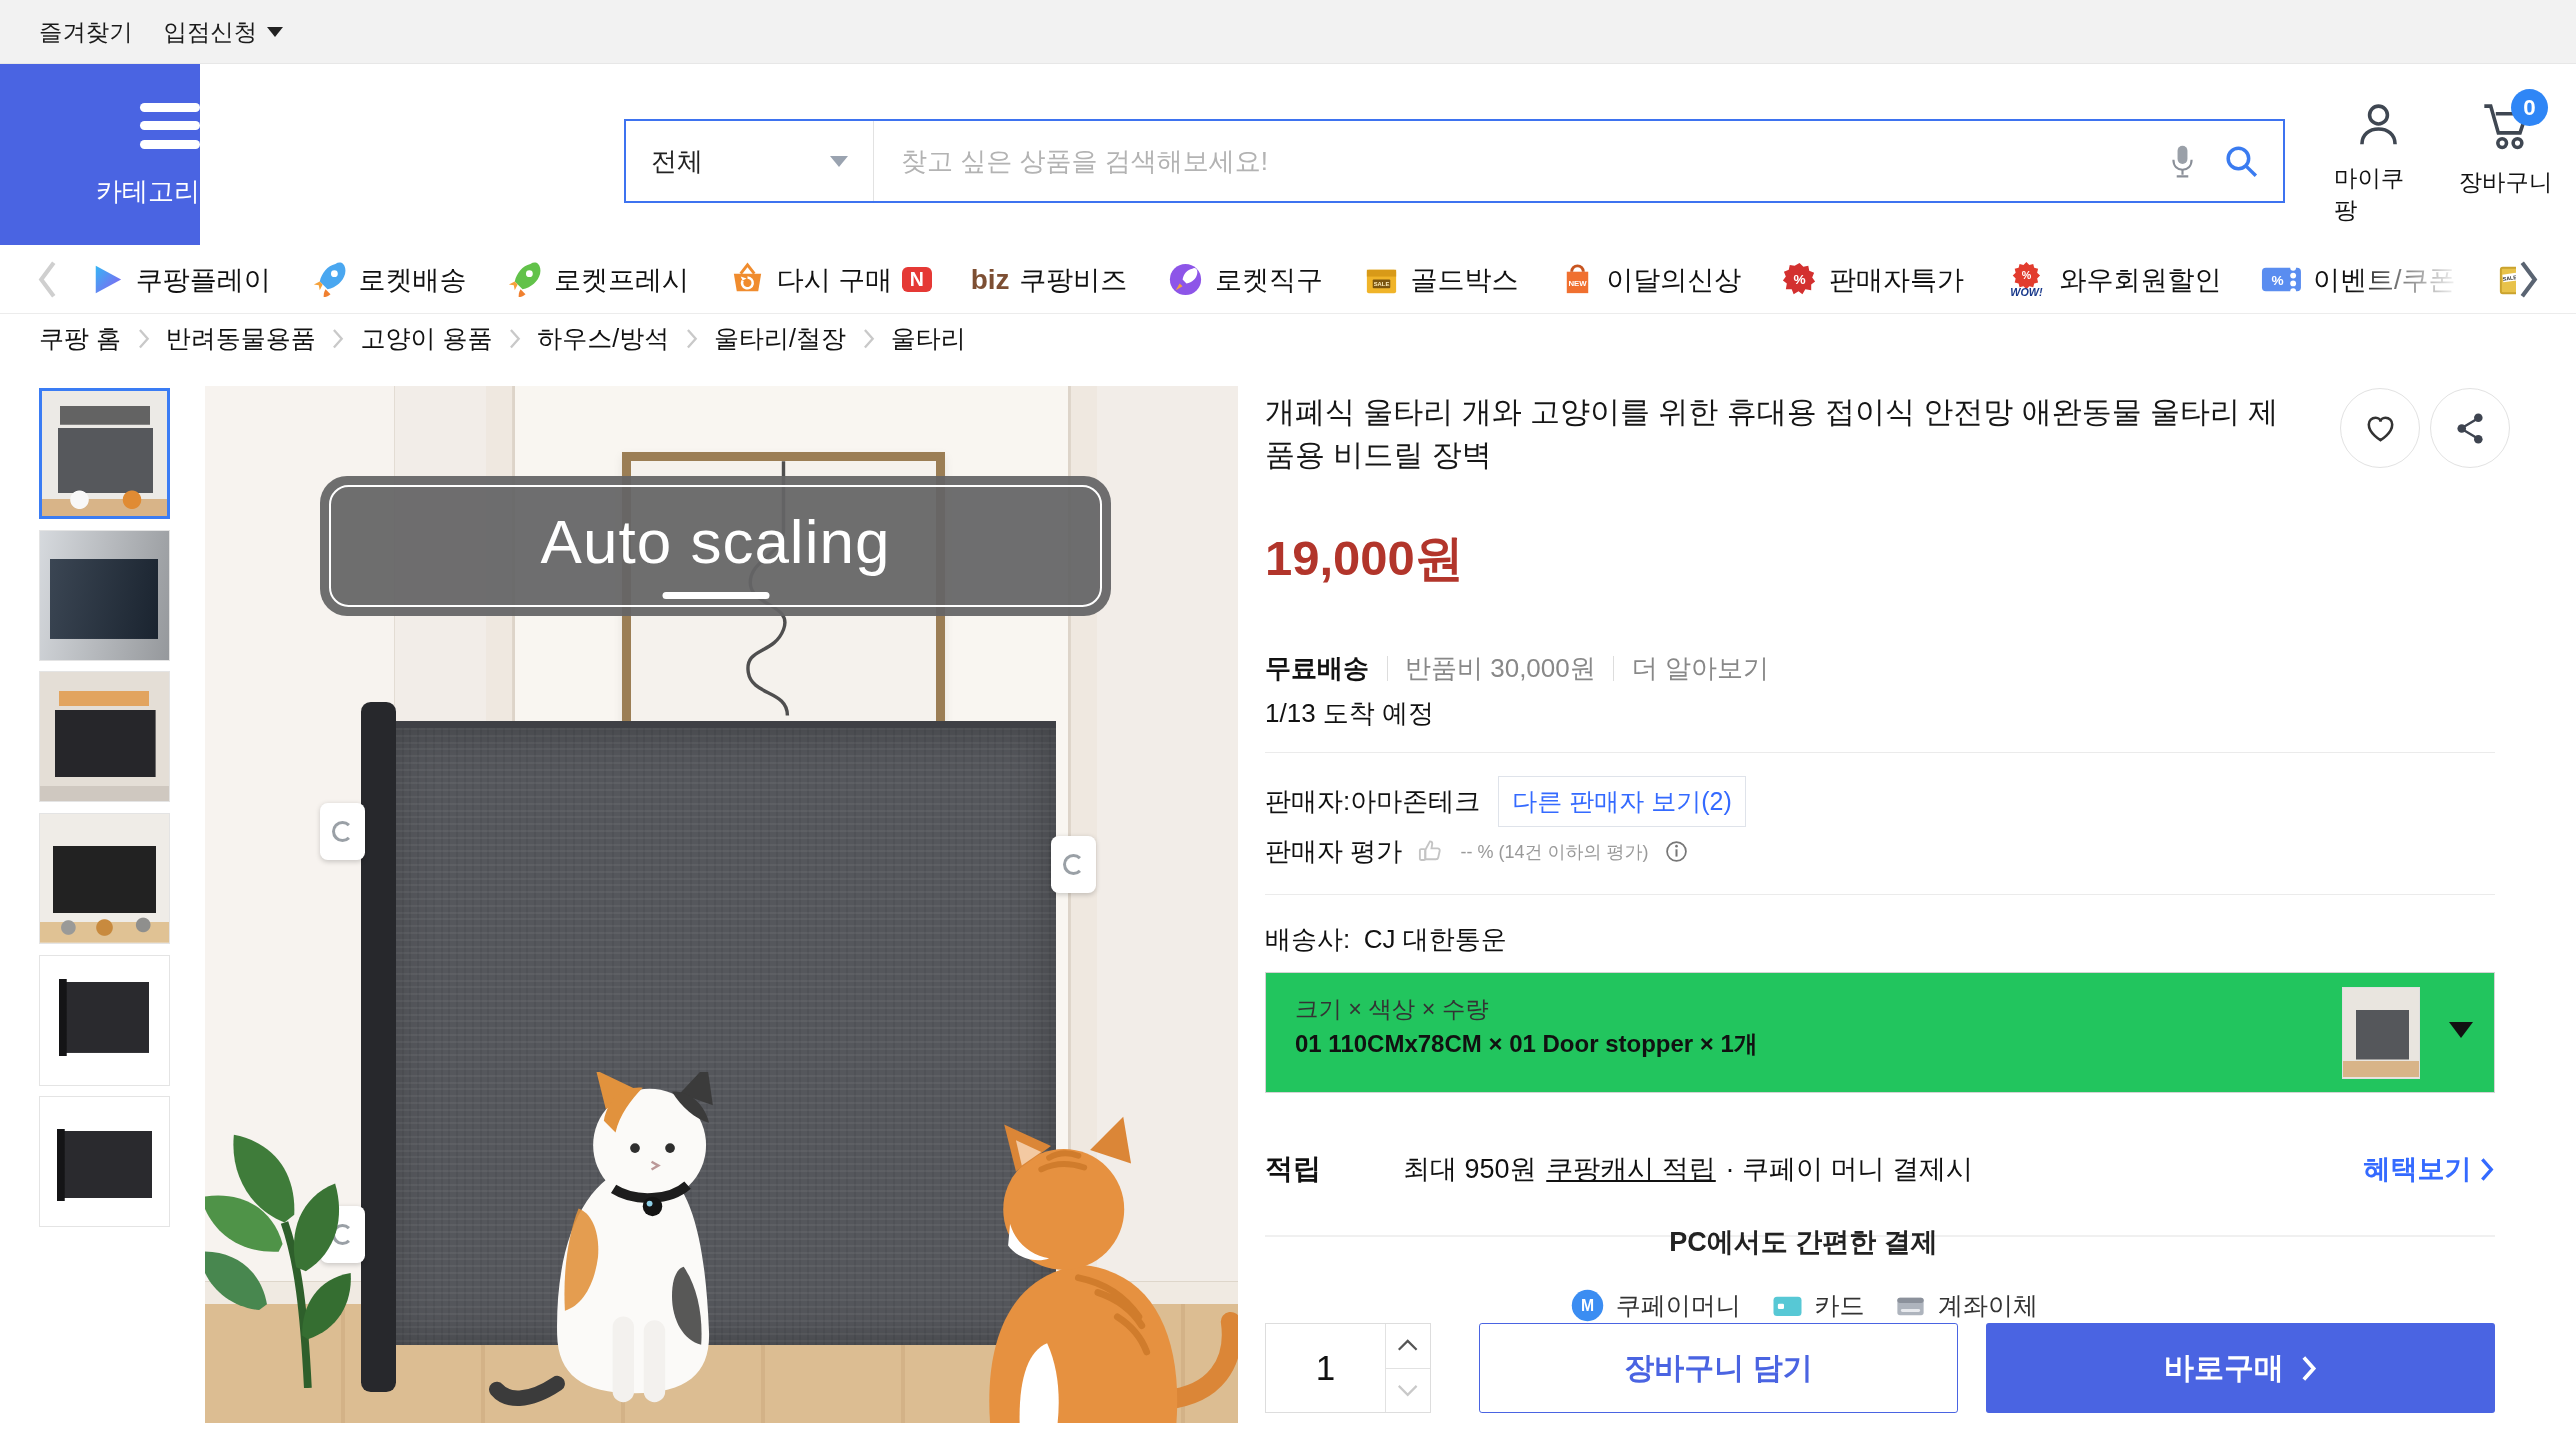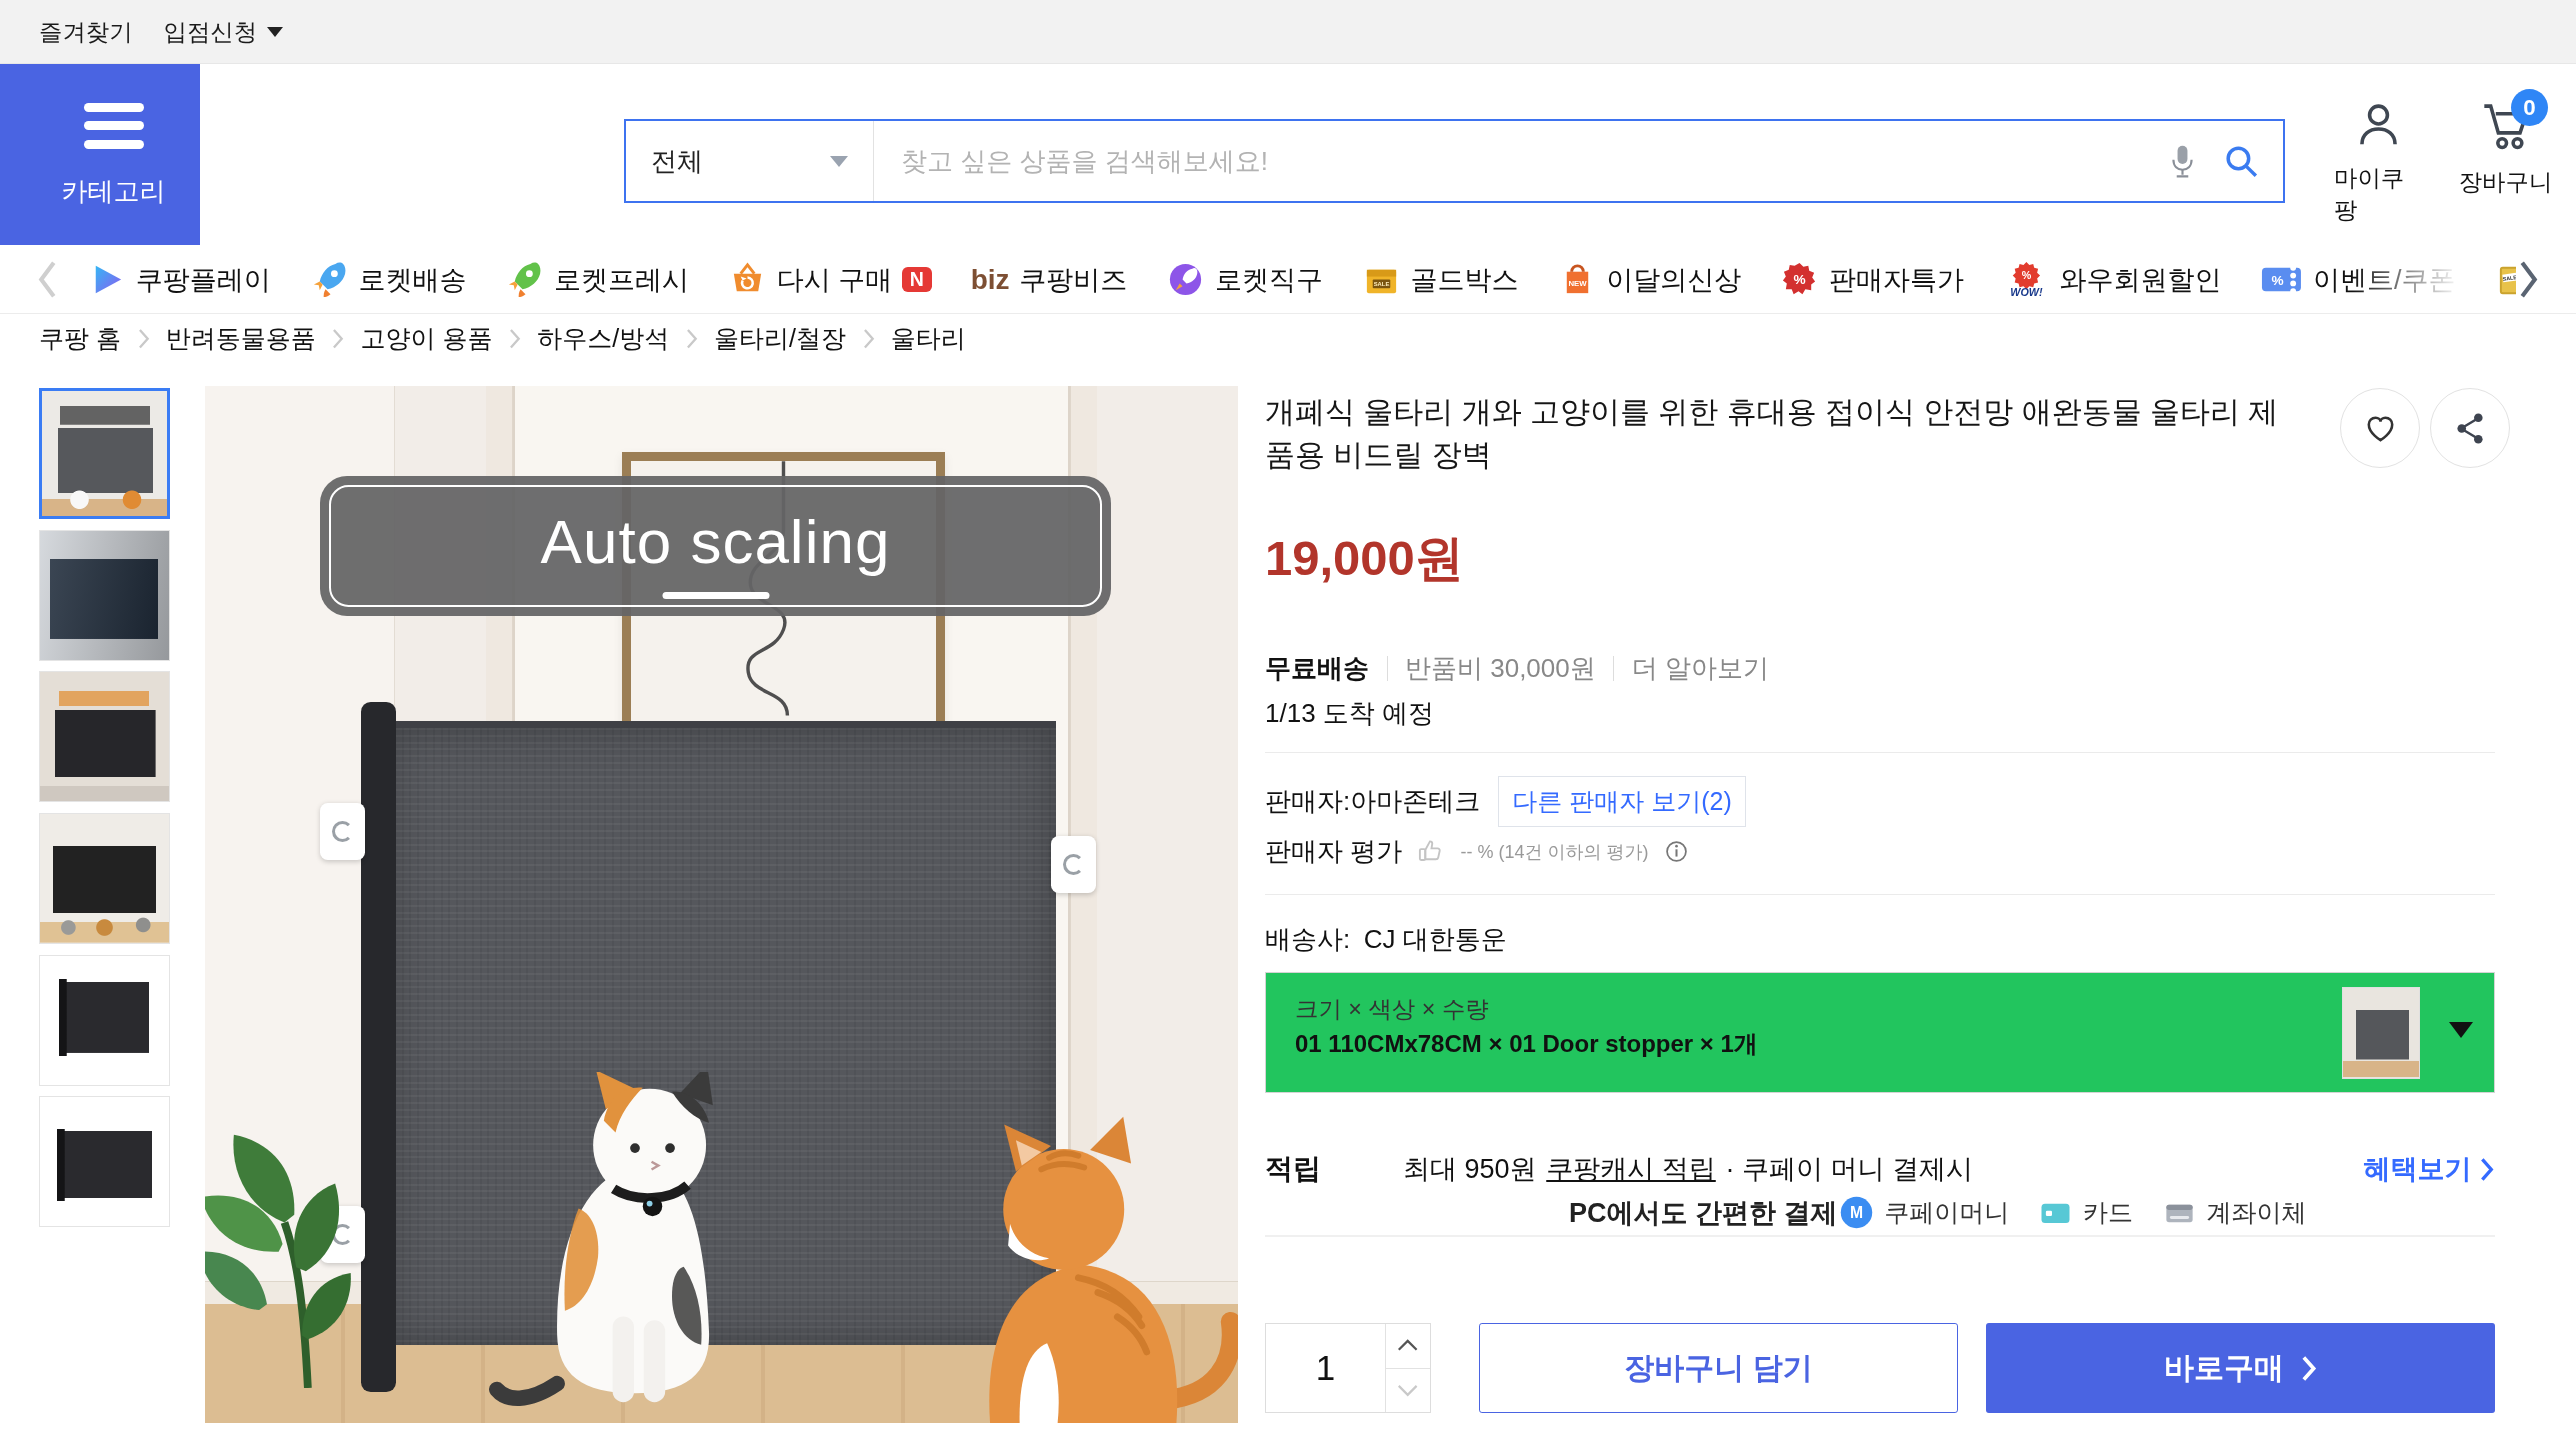--- a/index.html
+++ b/index.html
@@ -10,21 +10,21 @@
   .page{position:relative;width:2576px;height:1440px;background:#fff;overflow:hidden;}
 
   
   .topbar{position:absolute;left:0;top:0;width:100%;height:64px;background:#f2f2f2;border-bottom:1px solid #e7e7e7;display:flex;align-items:center;justify-content:space-between;padding:0 39px;font-size:23.4px;color:#1a1a1a;}
   .topbar-left,.topbar-right{display:flex;align-items:center;gap:31px;}
   .tb-link{cursor:pointer;display:flex;align-items:center;gap:9.7px;}
   .caret-down{width:0;height:0;border-left:8.8px solid transparent;border-right:8.8px solid transparent;border-top:10.7px solid #222;}
 
   
   .header{position:absolute;left:0;top:64px;width:100%;height:181px;background:#fff;}
-  .cat-block{position:absolute;left:0;top:0;width:200px;height:181px;background:var(--blue);display:flex;flex-direction:column;align-items:center;cursor:pointer;padding-left:27px;}
+  .cat-block{position:absolute;left:0;top:0;width:200px;height:181px;background:var(--blue);display:flex;flex-direction:column;align-items:flex-end;cursor:pointer;padding-left:27px;}
   .hamburger{margin-top:39px;display:flex;flex-direction:column;gap:9.7px;}
   .hamburger i{display:block;width:60px;height:8.8px;border-radius:4.9px;background:#fff;}
   .cat-label{margin-top:25px;color:#fff;font-size:26px;}
   .logo{position:absolute;left:269px;top:27px;font-size:90px;font-weight:bold;letter-spacing:-2.9px;cursor:pointer;line-height:1;}
   .searchbar{position:absolute;left:624px;top:55px;width:1661px;height:84px;border:2.9px solid var(--searchblue);background:#fff;display:flex;align-items:center;}
   .search-scope{width:248px;height:100%;display:flex;align-items:center;justify-content:space-between;padding:0 25px;cursor:pointer;font-size:26px;color:#222;border-right:1px solid #e2e2e2;}
   .scope-caret{width:0;height:0;border-left:9.7px solid transparent;border-right:9.7px solid transparent;border-top:11.7px solid #9aa3b0;}
   .search-input{flex:1;height:100%;border:none;outline:none;font-size:26px;padding:0 27px;color:#222;}
   .search-input::placeholder{color:#b3b3b3;}
   .sb-ico{display:flex;align-items:center;margin-right:21.4px;cursor:pointer;}
@@ -107,21 +107,21 @@
   .option-box{left:1265px;top:972px;width:1230px;height:121px;border:1.9px solid #d4d4d4;background:#22c55e;cursor:pointer;}
   .opt-label{position:absolute;left:29px;top:19.5px;font-size:23.4px;color:#333;}
   .opt-value{position:absolute;left:29px;top:55px;font-size:24px;font-weight:bold;color:#111;}
   .opt-thumb{position:absolute;right:74px;top:13.6px;width:78px;height:92px;border:1px solid #e0e0e0;background-image:linear-gradient(#55575b,#55575b),linear-gradient(#d8b488,#d8b488);background-size:70% 55%,100% 18%;background-position:55% 55%,0 100%;background-repeat:no-repeat;background-color:#e9e5df;}
   .opt-caret{position:absolute;right:21.4px;top:49px;width:0;height:0;border-left:12.7px solid transparent;border-right:12.7px solid transparent;border-top:16.6px solid #111;}
   .reward-row{left:1265px;top:1150px;width:1230px;display:flex;align-items:center;font-size:27px;color:#111;}
   .reward-label{font-weight:bold;font-size:28px;}
   .reward-body{margin-left:82px;display:flex;align-items:center;gap:9.7px;}
   .reward-link{text-decoration:underline;cursor:pointer;}
   .benefit{margin-left:auto;display:flex;align-items:center;gap:7.8px;color:var(--link);font-weight:bold;cursor:pointer;}
-  .pay-row{left:1569px;top:1194px;display:flex;align-items:center;font-size:25px;color:#333;}
+  .pay-row{left:1569px;top:1224px;display:flex;align-items:center;gap:27px;font-size:25px;color:#333;flex-direction:column;}
   .pay-label{font-size:27px;font-weight:bold;color:#222;}
   .pay-m{display:flex;align-items:center;gap:9.7px;}
   .stepper{left:1265px;top:1323px;width:166px;height:90px;border:1px solid #ddd;background:#fff;display:flex;}
   .qty{width:119px;display:flex;align-items:center;justify-content:center;font-size:35px;color:#111;}
   .step-col{width:45px;border-left:1px solid #e2e2e2;display:flex;flex-direction:column;}
   .step-btn{flex:1;display:flex;align-items:center;justify-content:center;cursor:pointer;background:#fff;border:none;}
   .step-up{border-bottom:1px solid #e2e2e2;}
   .cart-btn{left:1479px;top:1323px;width:479px;height:90px;background:#fff;border:1.9px solid var(--blue);color:var(--blue);font-size:30px;font-weight:bold;display:flex;align-items:center;justify-content:center;cursor:pointer;border-radius:2.9px;}
   .buy-btn{left:1986px;top:1323px;width:509px;height:90px;background:var(--blue);color:#fff;font-size:30px;font-weight:bold;display:flex;align-items:center;justify-content:center;gap:15.6px;cursor:pointer;border-radius:2.9px;}
 </style>

